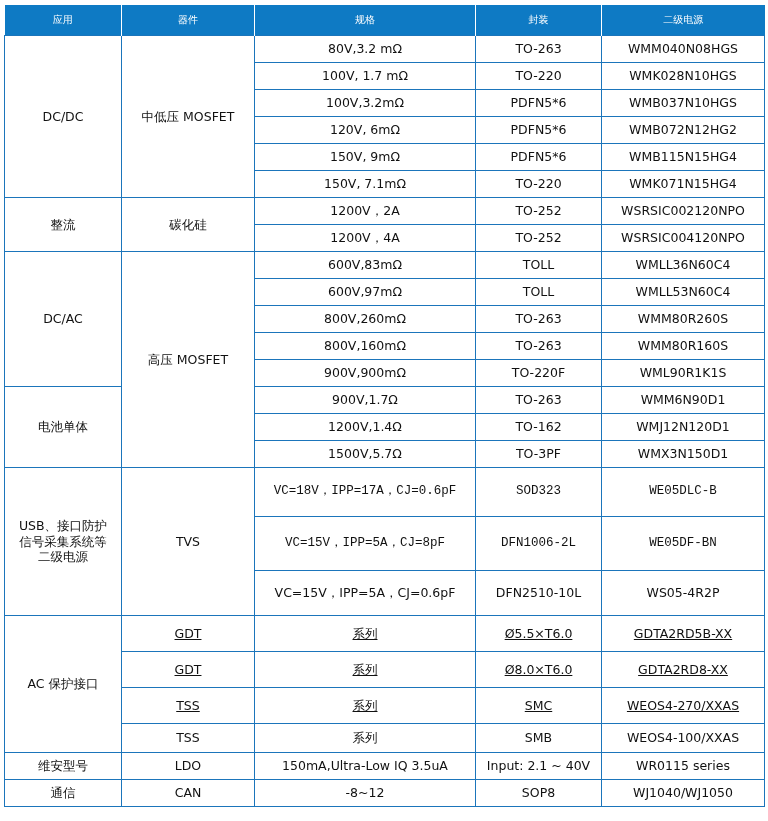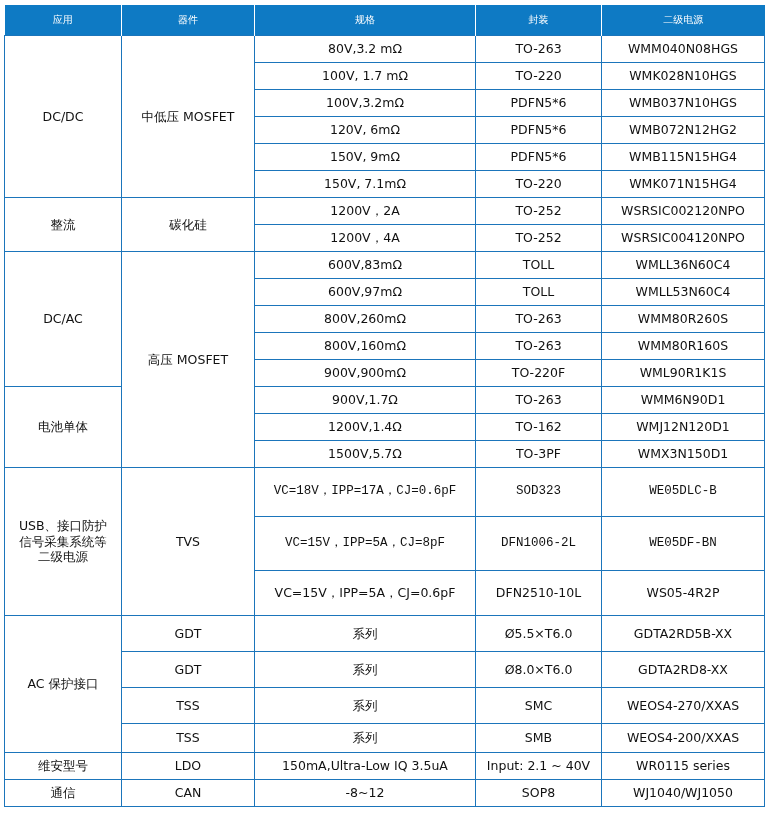--- a/index.html
+++ b/index.html
@@ -31,21 +31,21 @@
     text-align: center;
     vertical-align: middle;
     padding: 0 2px;
     height: 26px;
     line-height: 1.25;
     white-space: nowrap;
   }
   table.spec td.tall1 { height: 48px; font-family: Liberation Mono, monospace; }
   table.spec td.tall2 { height: 53px; font-family: Liberation Mono, monospace; }
   table.spec td.tall3 { height: 44px; }
-  table.spec td.mid { height: 35px; }
+  table.spec td.mid { height: 35px; text-decoration: underline; }
   td.wrap { white-space: normal !important; line-height: 26px; }
 </style>
 </head>
 <body>
 
 <table class="spec">
   <colgroup>
     <col style="width:117px">
     <col style="width:133px">
     <col style="width:221px">
@@ -191,21 +191,21 @@
     <tr>
       <td class="mid">TSS</td>
       <td class="mid">系列</td>
       <td class="mid">SMC</td>
       <td class="mid">WEOS4-270/XXAS</td>
     </tr>
     <tr>
       <td style="height:28px">TSS</td>
       <td style="height:28px">系列</td>
       <td style="height:28px">SMB</td>
-      <td style="height:28px">WEOS4-200/XXAS</td>
+      <td style="height:28px">WEOS4-100/XXAS</td>
     </tr>
 
     <tr>
       <td>维安型号</td>
       <td>LDO</td>
       <td>150mA,Ultra-Low IQ 3.5uA</td>
       <td>Input: 2.1 ~ 40V</td>
       <td>WR0115 series</td>
     </tr>
 

